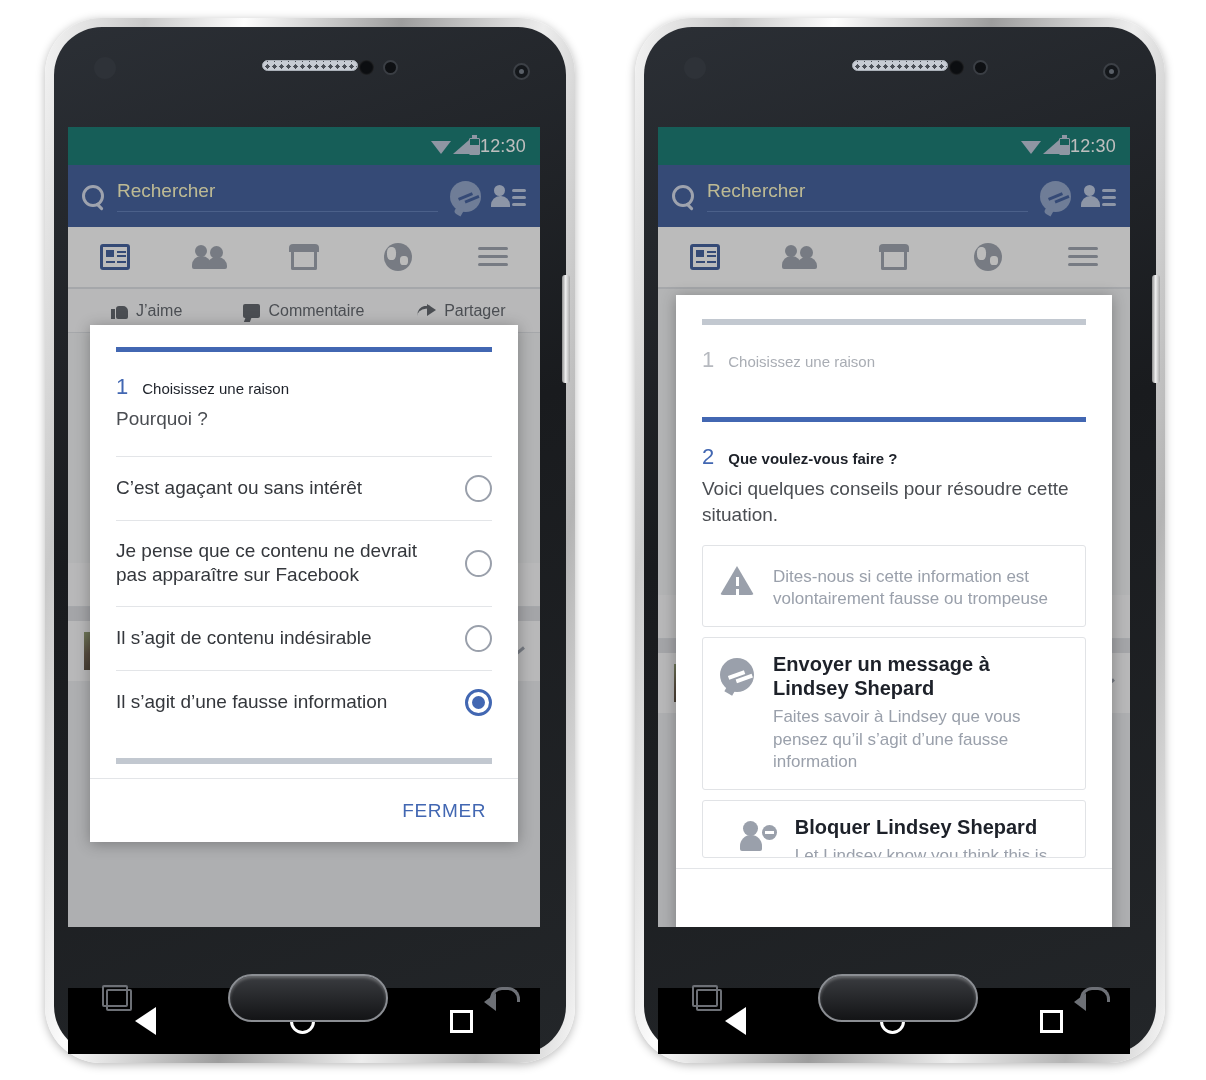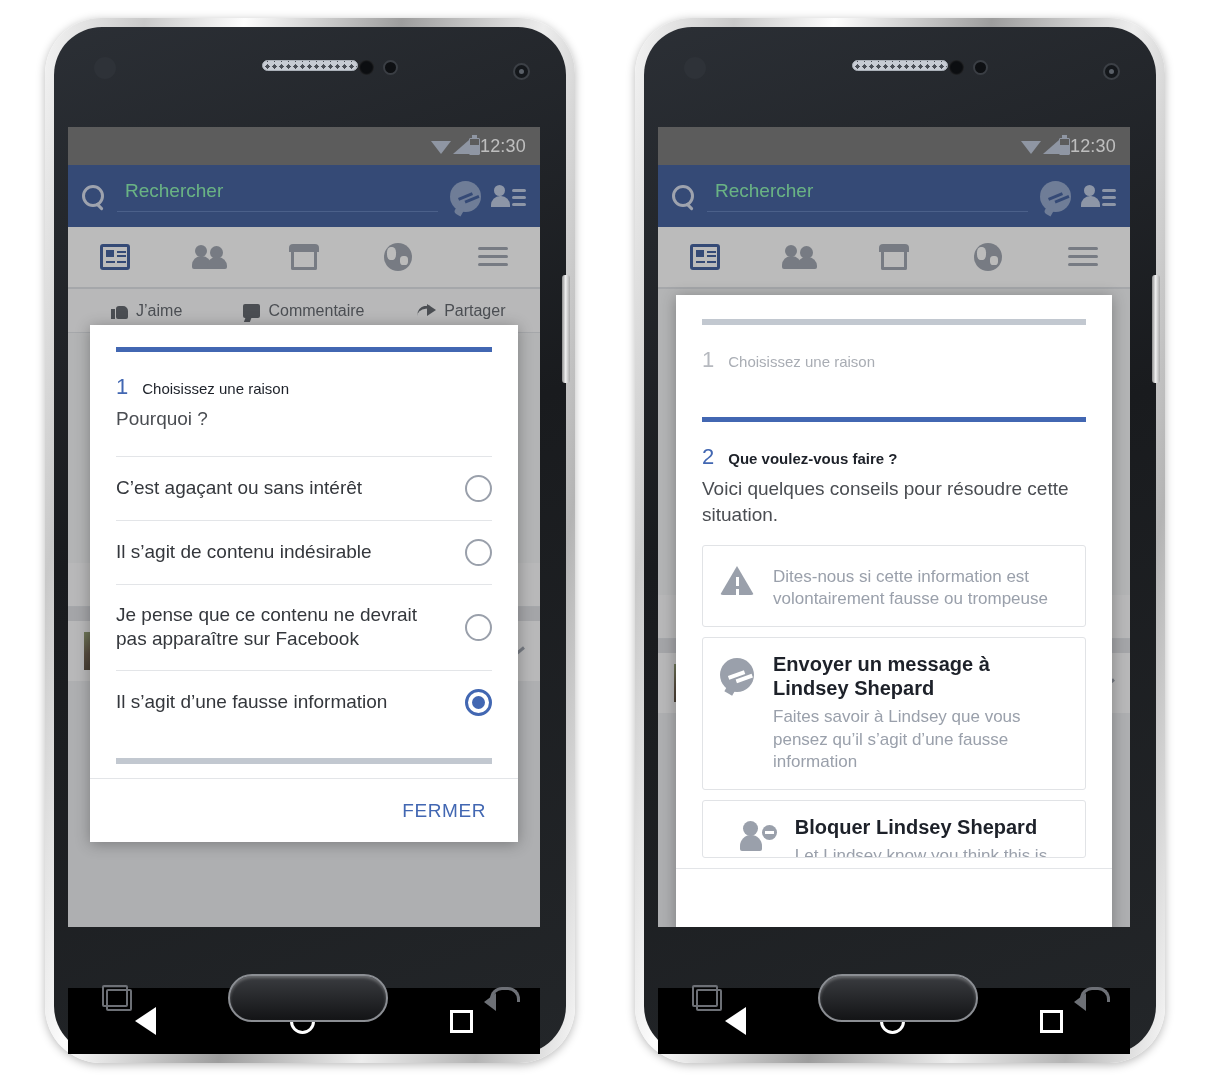--- a/index.html
+++ b/index.html
@@ -56,21 +56,21 @@
   }
 
   
   .screen {
     position: absolute; top: 100px; left: 14px; width: 472px; height: 800px;
     background: #e9eaed; overflow: hidden;
   }
 
   
   .statusbar {
-    height: 38px; background: #737373; display: flex; align-items: center;
+    height: 38px; background: #0f766e; display: flex; align-items: center;
     justify-content: flex-end; padding-right: 14px; 
   }
   .sb-time { color: #fff; font-size: 18px; letter-spacing: .2px; }
   .ic-wifi { width: 20px; height: 15px; position: relative; }
   .ic-wifi::after {
     content:''; position:absolute; left:0; top:2px;
     border-left: 10px solid transparent; border-right: 10px solid transparent;
     border-top: 13px solid #bcc6d8;
   }
   .ic-signal { width: 18px; height: 15px; position: relative; }
@@ -93,21 +93,21 @@
   .ic-search { width: 23px; height: 23px; position: relative; flex: none; }
   .ic-search::before {
     content:''; position:absolute; top:0; left:0; width:16px; height:16px;
     border:3px solid #d2d9e8; border-radius:50%;
   }
   .ic-search::after {
     content:''; position:absolute; bottom:0px; right:1px; width:9px; height:3px;
     background:#d2d9e8; transform: rotate(45deg); border-radius:2px;
   }
   .search-field { flex: 1; border-bottom: 1.5px solid #5b79b5; padding-bottom: 9px; }
-  .search-ph { color: #86efac; font-size: 19px; margin-left: 8px; }
+  .search-ph { color: #fef9c3; font-size: 19px; }
   .ic-msgr {
     width: 31px; height: 31px; border-radius: 50%; background: #8ea2c8; flex:none;
     position: relative;
   }
   .ic-msgr::after {
     content:''; position:absolute; left:8px; top:14px; width:15px; height:3px; background:#3b5998;
     transform: rotate(-22deg); box-shadow: 5px 5px 0 0 #3b5998;
   }
   .ic-msgr-tail {
     position:absolute; bottom:-3px; left:5px; width:8px; height:8px; background:#8ea2c8;
@@ -416,25 +416,25 @@
               <span class="step-title">Choisissez une raison</span>
             </div>
             <div class="step-sub">Pourquoi ?</div>
 
             <div class="opt-list">
               <div class="opt">
                 <span class="opt-label">C’est agaçant ou sans intérêt</span>
                 <span class="radio"></span>
               </div>
               <div class="opt">
+                <span class="opt-label">Je pense que ce contenu ne devrait pas apparaître sur Facebook</span>
+                <span class="radio"></span>
+              </div>
+              <div class="opt">
                 <span class="opt-label">Il s’agit de contenu indésirable</span>
-                <span class="radio"></span>
-              </div>
-              <div class="opt">
-                <span class="opt-label">Je pense que ce contenu ne devrait pas apparaître sur Facebook</span>
                 <span class="radio"></span>
               </div>
               <div class="opt">
                 <span class="opt-label">Il s’agit d’une fausse information</span>
                 <span class="radio on"></span>
               </div>
             </div>
           </div>
           <div class="gray-rule"></div>
           <div style="height:14px"></div>

